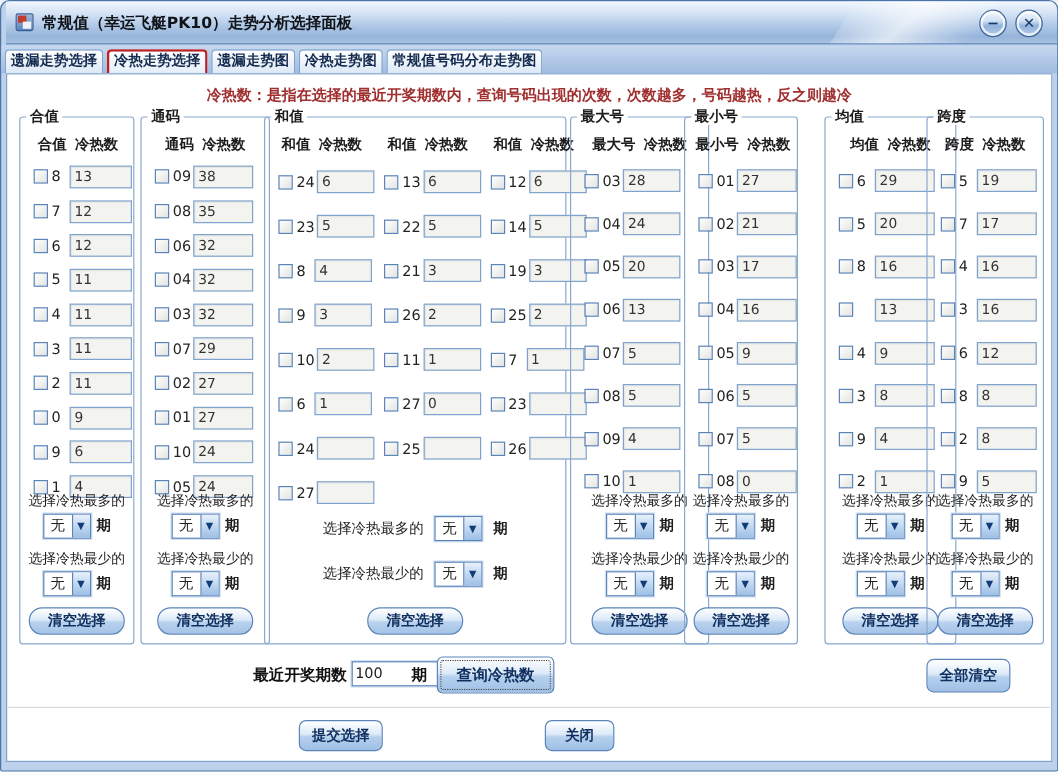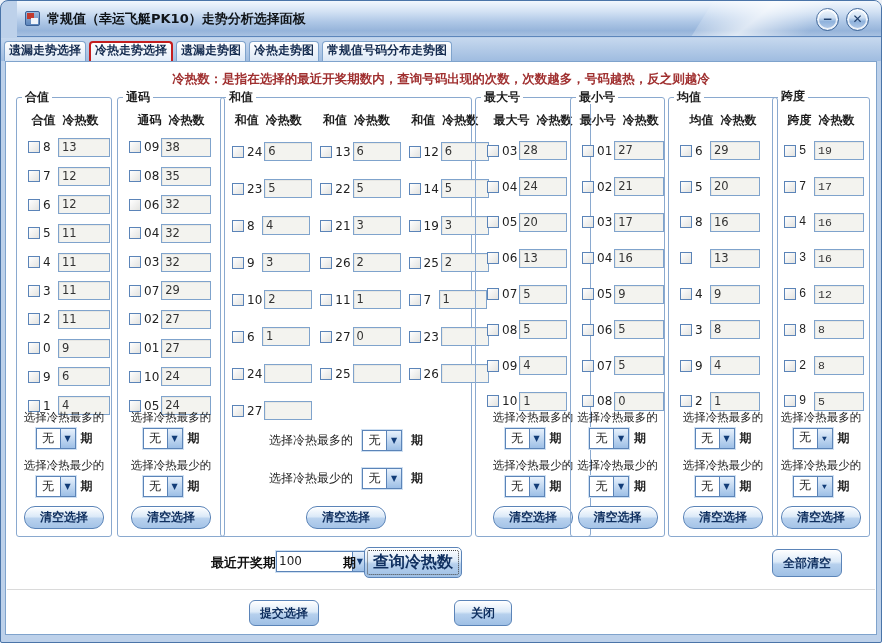--- a/index.html
+++ b/index.html
@@ -3,21 +3,21 @@
 <meta charset="utf-8">
 <style>
   * { margin:0; padding:0; box-sizing:border-box; }
   html,body { width:882px; height:643px; font-family:"DejaVu Sans","Liberation Sans",sans-serif; }
   body { background:#eef2f8; }
 
   .window { position:absolute; left:0; top:0; width:882px; height:643px;
     background:#bdd1ea; border:1px solid #4a74a8; border-radius:8px 8px 2px 2px; overflow:hidden; }
 
   
-  .titlebar { position:absolute; left:16px; top:0; right:0; height:36px;
+  .titlebar { position:absolute; left:4px; top:0; right:0; height:36px;
     background:linear-gradient(180deg,#f2f7fd 0%,#d3e2f4 30%,#aec7e6 60%,#96b4da 85%,#a9c2e2 100%);
     border-bottom:1px solid #5d86bb; overflow:hidden; }
   .titlebar::after { content:""; position:absolute; top:-10px; right:60px; width:120px; height:60px;
     background:linear-gradient(120deg,rgba(255,255,255,0) 0%,rgba(255,255,255,.65) 45%,rgba(255,255,255,0) 90%);
     transform:skewX(-32deg); }
   .app-icon { position:absolute; left:8px; top:10px; width:15px; height:15px;
     border:1px solid #3a5f94; background:linear-gradient(180deg,#9db9dd,#5c85bb); border-radius:2px; }
   .app-icon::before { content:""; position:absolute; left:1px; top:1px; width:7px; height:6px; background:#c23a2e; }
   .app-icon::after { content:""; position:absolute; right:1px; bottom:1px; width:7px; height:6px; background:#f0f4fa; }
   .title-text { position:absolute; left:30px; top:9px; font-size:13px; font-weight:bold; color:#101418; white-space:nowrap; }
@@ -69,26 +69,26 @@
   .clearbtn { width:80px; height:23px; border:1px solid #5b84b8; border-radius:11px;
     background:linear-gradient(180deg,#ffffff 0%,#dcea f8 45%,#b9d2ee 55%,#a4c3e7 100%);
     background:linear-gradient(180deg,#ffffff 0%,#dceaf8 45%,#b9d2ee 55%,#a4c3e7 100%);
     font-size:12px; font-weight:bold; color:#0f2f5f; cursor:pointer;
     box-shadow:inset 0 1px 0 rgba(255,255,255,.9); font-family:inherit; }
   .gfoot-inline .hzrow { display:flex; justify-content:center; align-items:center; gap:9px; margin-bottom:17px; }
   .gfoot-inline .sl { margin-bottom:0; font-size:12px; }
 
   
   .bb-label { position:absolute; left:205px; top:492px; font-size:13px; font-weight:bold; color:#111; }
-  .bb-combo { position:absolute; left:270px; top:489px;gap:48px; }
+  .bb-combo { position:absolute; left:287px; top:489px;gap:48px; }
   .bb-qi { position:absolute; left:337px; top:492px; font-size:13px; font-weight:bold; color:#111; }
   .querybtn { position:absolute; left:358px; top:485px; width:98px; height:31px;
     border:1px solid #5b84b8; border-radius:5px;
     background:linear-gradient(180deg,#ffffff 0%,#dceaf8 45%,#b6d0ed 55%,#9fc0e5 100%);
-    font-size:16px; font-weight:bold; color:#0f2f5f; cursor:pointer;
+    font-size:13px; font-weight:bold; color:#0f2f5f; cursor:pointer;
     outline:1px dotted #444; outline-offset:-4px; box-shadow:inset 0 1px 0 rgba(255,255,255,.9); font-family:inherit; }
   .clearallbtn { position:absolute; right:34px; top:487px; width:70px; height:28px;
     border:1px solid #5b84b8; border-radius:6px;
     background:linear-gradient(180deg,#ffffff 0%,#dceaf8 45%,#b6d0ed 55%,#9fc0e5 100%);
     font-size:12px; font-weight:bold; color:#0f2f5f; cursor:pointer;
     box-shadow:inset 0 1px 0 rgba(255,255,255,.9); font-family:inherit; }
   .divider { position:absolute; left:1px; right:1px; top:527px; border-top:1px solid #dadada; }
   .footbtn { position:absolute; top:538px; height:26px; border:1px solid #5b84b8; border-radius:6px;
     background:linear-gradient(180deg,#ffffff 0%,#dceaf8 45%,#b6d0ed 55%,#9fc0e5 100%);
     font-size:12px; font-weight:bold; color:#0f2f5f; cursor:pointer;
@@ -538,21 +538,21 @@
               </span>
               <span class="qi">期</span>
             </div><div class="sl">选择冷热最少的</div><div class="crow">
               <span class="combo">
                 <span class="combo-t">无</span>
                 <span class="combo-a">▼</span>
               </span>
               <span class="qi">期</span>
             </div><button class="clearbtn">清空选择</button></div>
         </div>
-        <div class="gbox" style="left: 662px; width: 110px; --rh: 35.8px; --fw: 50px;">
+        <div class="gbox" style="left: 681px; width: 110px; --rh: 35.8px; --fw: 50px;">
           <span class="legend">均值</span>
           <div class="cols">
             <div class="gcol">
               <div class="chead">
                 <span>均值</span>
                 <span>冷热数</span>
               </div>
               <div class="hrow">
                 <span class="cb"></span>
                 <span class="num">6</span>
@@ -602,21 +602,21 @@
               </span>
               <span class="qi">期</span>
             </div><div class="sl">选择冷热最少的</div><div class="crow">
               <span class="combo">
                 <span class="combo-t">无</span>
                 <span class="combo-a">▼</span>
               </span>
               <span class="qi">期</span>
             </div><button class="clearbtn">清空选择</button></div>
         </div>
-        <div class="gbox" style="left: 766px; width: 98px; font-family: Liberation Mono, monospace; --rh: 35.8px; --fw: 50px;">
+        <div class="gbox" style="left: 766px; width: 98px; --rh: 35.8px; --fw: 50px;">
           <span class="legend">跨度</span>
           <div class="cols">
             <div class="gcol">
               <div class="chead">
                 <span>跨度</span>
                 <span>冷热数</span>
               </div>
               <div class="hrow">
                 <span class="cb"></span>
                 <span class="num">5</span>

